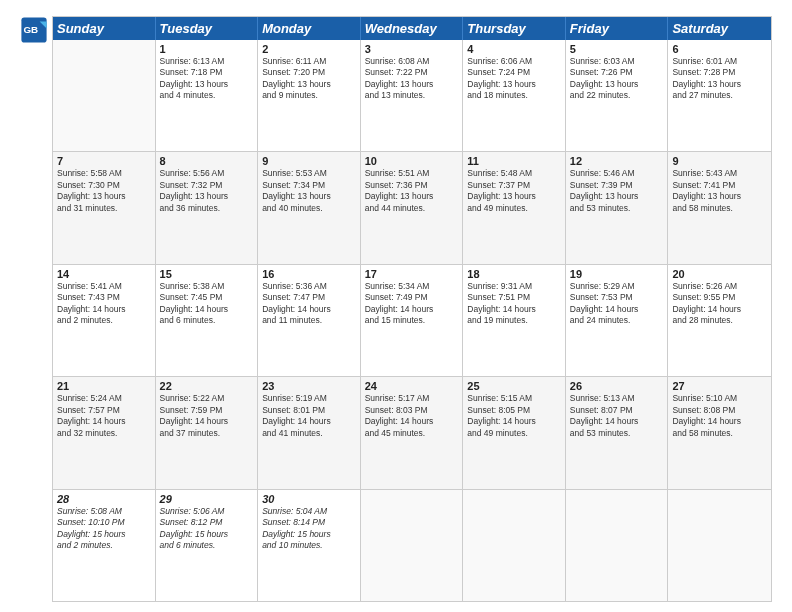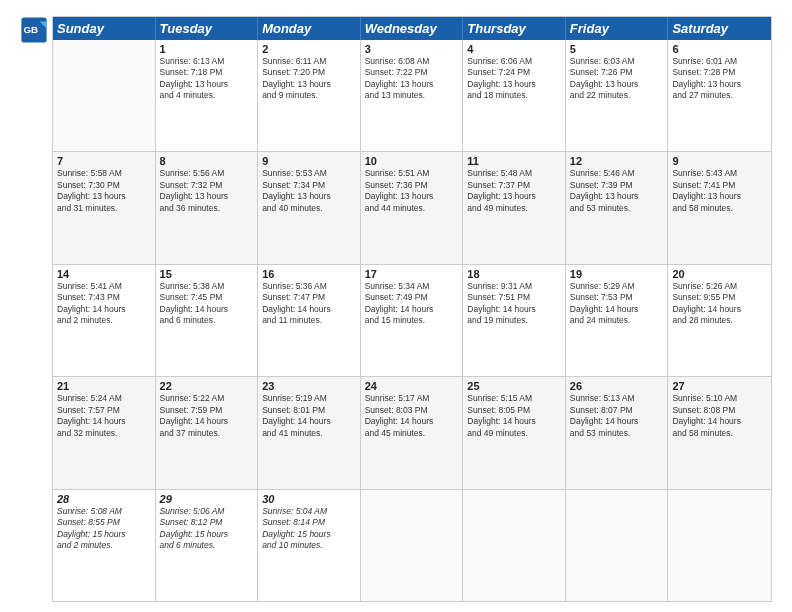--- a/index.html
+++ b/index.html
@@ -340,21 +340,21 @@
             <div class="cell-line">Sunrise: 5:10 AM</div>
             <div class="cell-line">Sunset: 8:08 PM</div>
             <div class="cell-line">Daylight: 14 hours</div>
             <div class="cell-line">and 58 minutes.</div>
           </div>
         </div>
         <div class="cal-row">
           <div class="cal-cell">
             <div class="day-num">28</div>
             <div class="cell-line">Sunrise: 5:08 AM</div>
-            <div class="cell-line">Sunset: 8:55 PM</div>
+            <div class="cell-line">Sunset: 10:10 PM</div>
             <div class="cell-line">Daylight: 15 hours</div>
             <div class="cell-line">and 2 minutes.</div>
           </div>
           <div class="cal-cell">
             <div class="day-num">29</div>
             <div class="cell-line">Sunrise: 5:06 AM</div>
             <div class="cell-line">Sunset: 8:12 PM</div>
             <div class="cell-line">Daylight: 15 hours</div>
             <div class="cell-line">and 6 minutes.</div>
           </div>

